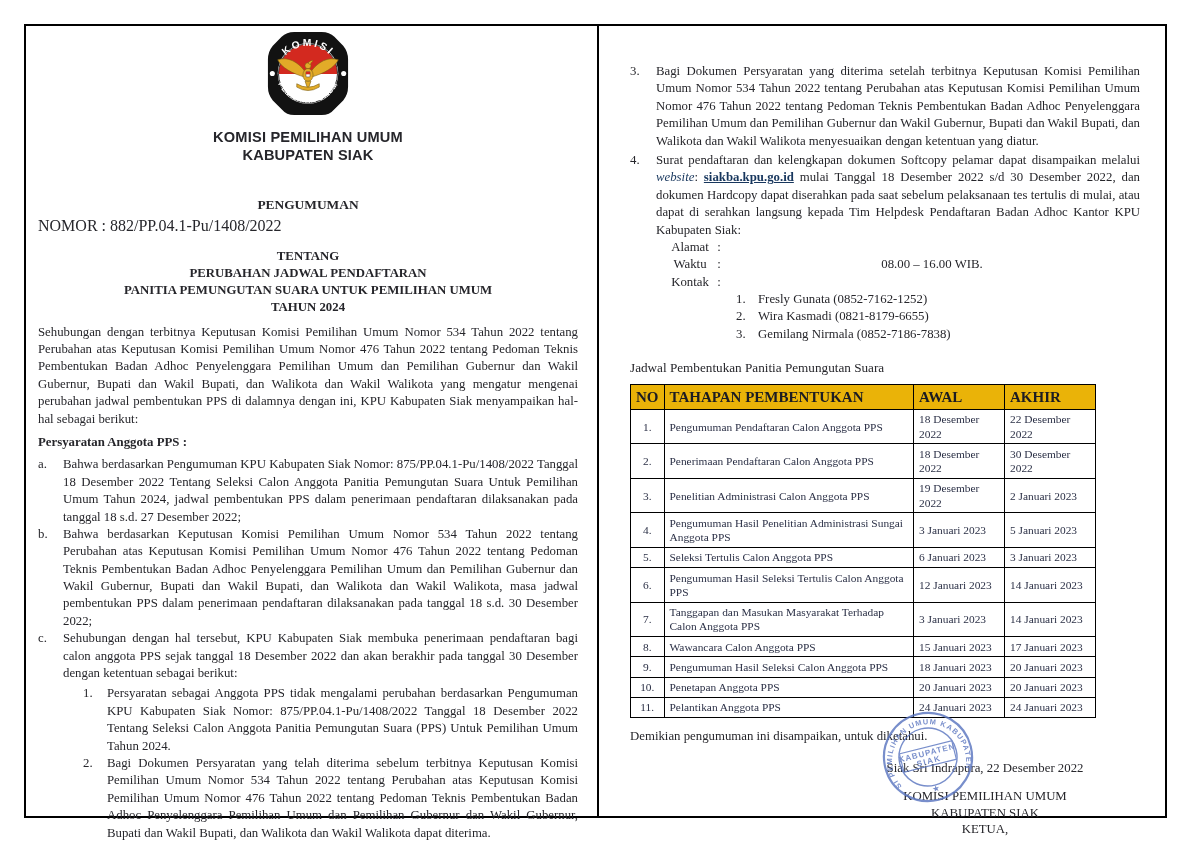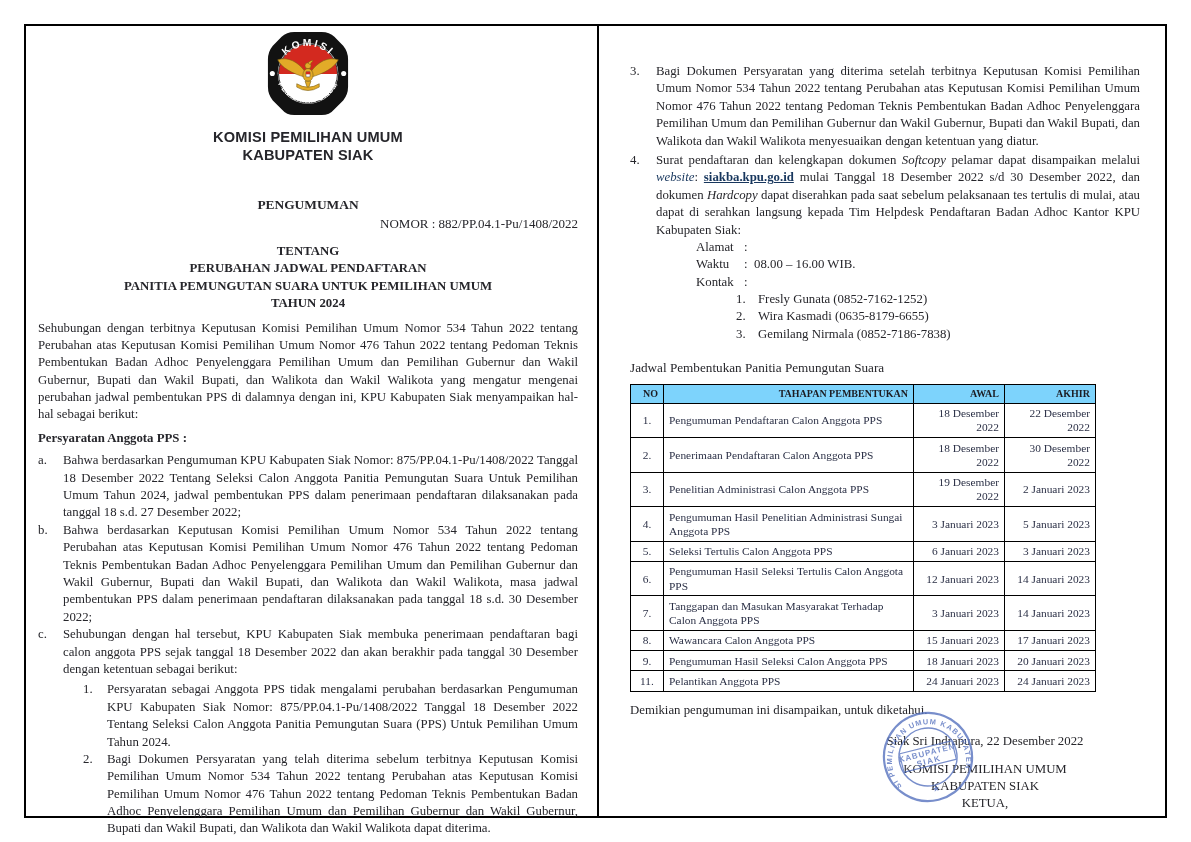--- a/index.html
+++ b/index.html
@@ -10,52 +10,52 @@
   .col{position:absolute;top:0;height:100%;box-sizing:border-box;font-size:12.8px;line-height:1.36;}
   .col-left{left:0;width:571px;padding:0 19px 0 12px;}
   .col-right{left:573px;width:566px;padding:0 25px 0 31px;}
 
   
   .logo-wrap{text-align:center;margin-top:3px;}
   .logo-wrap svg{width:86px;height:90px;}
   .org-name{text-align:center;font-family:"Liberation Sans","DejaVu Sans",sans-serif;
             font-weight:700;font-size:14.6px;line-height:1.24;margin-top:4px;letter-spacing:.2px;}
   .doc-title{text-align:center;font-weight:700;font-size:13.4px;margin-top:31px;}
-  .doc-number{text-align:right;font-size:13px;margin-top:1px;}
+  .doc-number{text-align:left;font-size:16px;margin-top:1px;}
   .doc-about{text-align:center;font-weight:700;font-size:12.8px;line-height:1.33;margin-top:11px;}
   .para{text-align:justify;margin:8px 0 0 0;}
   .bold-heading{font-weight:700;margin-top:6px;}
   .list{margin-top:5px;}
   .li{display:flex;}
   .li-label{flex:0 0 25px;}
   .li-text{flex:1;text-align:justify;}
   .sublist{margin-left:45px;margin-top:3px;}
   .sublist .li-label{flex:0 0 24px;}
 
   
   .num-item{display:flex;}
   .num-item.first{margin-top:37px;}
   .num-item + .num-item{margin-top:2px;}
   .num-label{flex:0 0 26px;}
   .num-text{flex:1;text-align:justify;}
-  .it{font-style:italic;}
+  .it{}
   .it-blue{font-style:italic;color:#17365d;}
   .link{font-weight:700;text-decoration:underline;color:#17365d;cursor:pointer;}
-  .addr-row{display:flex;margin-left:40px;text-align:left;}
+  .addr-row{display:flex;margin-left:10px;text-align:center;}
   .addr-label{flex:0 0 48px;}
   .addr-colon{flex:0 0 10px;}
   .addr-value{flex:1;}
   .contact-row{display:flex;margin-left:80px;}
   .contact-num{flex:0 0 22px;}
   .jadwal-heading{font-weight:400;font-size:13.2px;margin-top:16px;}
   table.schedule{border-collapse:collapse;margin-top:7px;width:466px;font-size:11.4px;color:#2b3046;}
   table.schedule th,table.schedule td{border:1px solid #000;padding:2.5px 5px;line-height:1.25;}
-  table.schedule th{background:#7dd3fc;text-align:right;font-size:10px;font-weight:700;color:#1c1c22;}
+  table.schedule th{background:#eab308;text-align:left;font-size:15px;font-weight:700;color:#1c1c22;}
   td.c-no{width:22px;text-align:center;}
-  td.c-date{width:80px;text-align:right;}
+  td.c-date{width:80px;text-align:left;}
   .closing{margin-top:10px;}
   .sig-block{position:relative;z-index:1;width:300px;margin:14px 0 0 205px;text-align:center;}
   .sig-org{margin-top:11px;line-height:1.3;}
   .stamp{position:absolute;left:279px;top:681px;width:100px;height:100px;
          opacity:.82;transform:rotate(-14deg);z-index:2;pointer-events:none;}
 </style>
 </head>
 <body>
 
 <div class="sheet">
@@ -181,21 +181,21 @@
 
         <div>
 
             <div class="contact-row">
               <span class="contact-num">1.</span>
               <span>Fresly Gunata (0852-7162-1252)</span>
             </div>
 
             <div class="contact-row">
               <span class="contact-num">2.</span>
-              <span>Wira Kasmadi (0635-8179-6655)</span>
+              <span>Wira Kasmadi (0821-8179-6655)</span>
             </div>
 
             <div class="contact-row">
               <span class="contact-num">3.</span>
               <span>Gemilang Nirmala (0852-7186-7838)</span>
             </div>
           </div>
       </div>
     </div>
 
@@ -268,20 +268,26 @@
             <td class="c-date">17 Januari 2023</td>
           </tr>
 
           <tr>
             <td class="c-no">9.</td>
             <td>Pengumuman Hasil Seleksi Calon Anggota PPS</td>
             <td class="c-date">18 Januari 2023</td>
             <td class="c-date">20 Januari 2023</td>
           </tr>
 
+          <tr>
+            <td class="c-no">10.</td>
+            <td>Penetapan Anggota PPS</td>
+            <td class="c-date">20 Januari 2023</td>
+            <td class="c-date">20 Januari 2023</td>
+          </tr>
 
           <tr>
             <td class="c-no">11.</td>
             <td>Pelantikan Anggota PPS</td>
             <td class="c-date">24 Januari 2023</td>
             <td class="c-date">24 Januari 2023</td>
           </tr>
         </tbody>
     </table>
 

